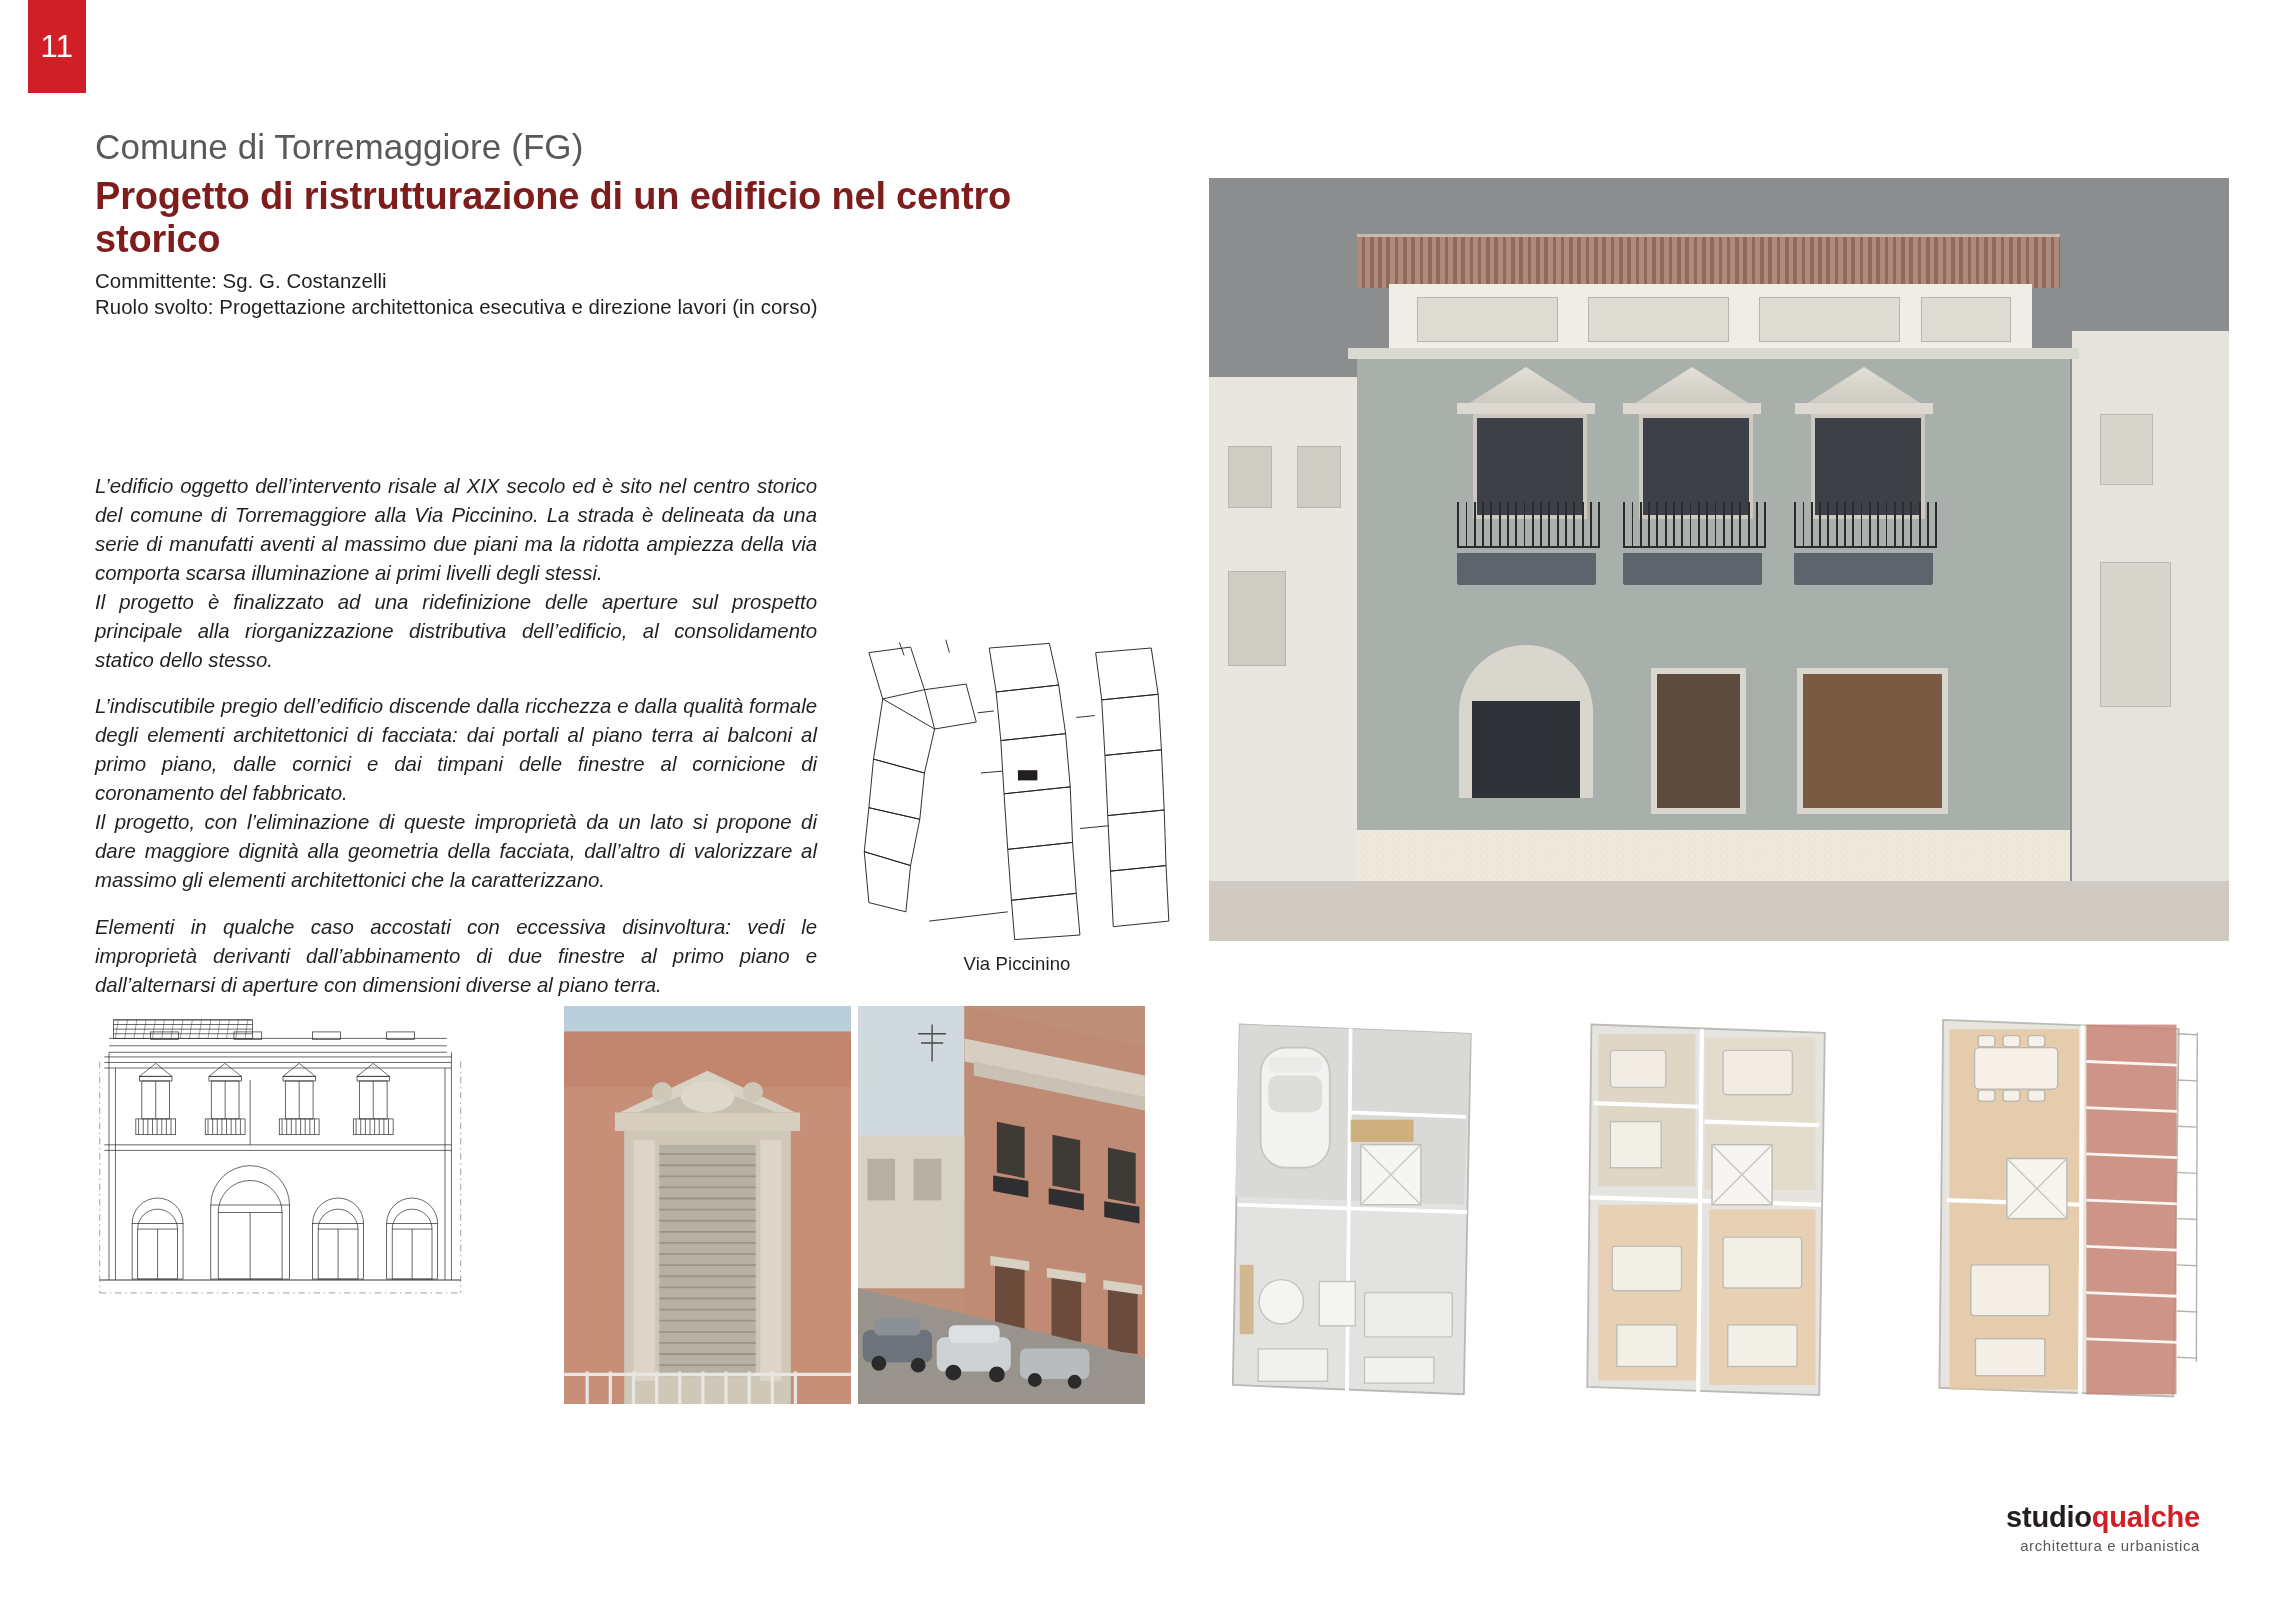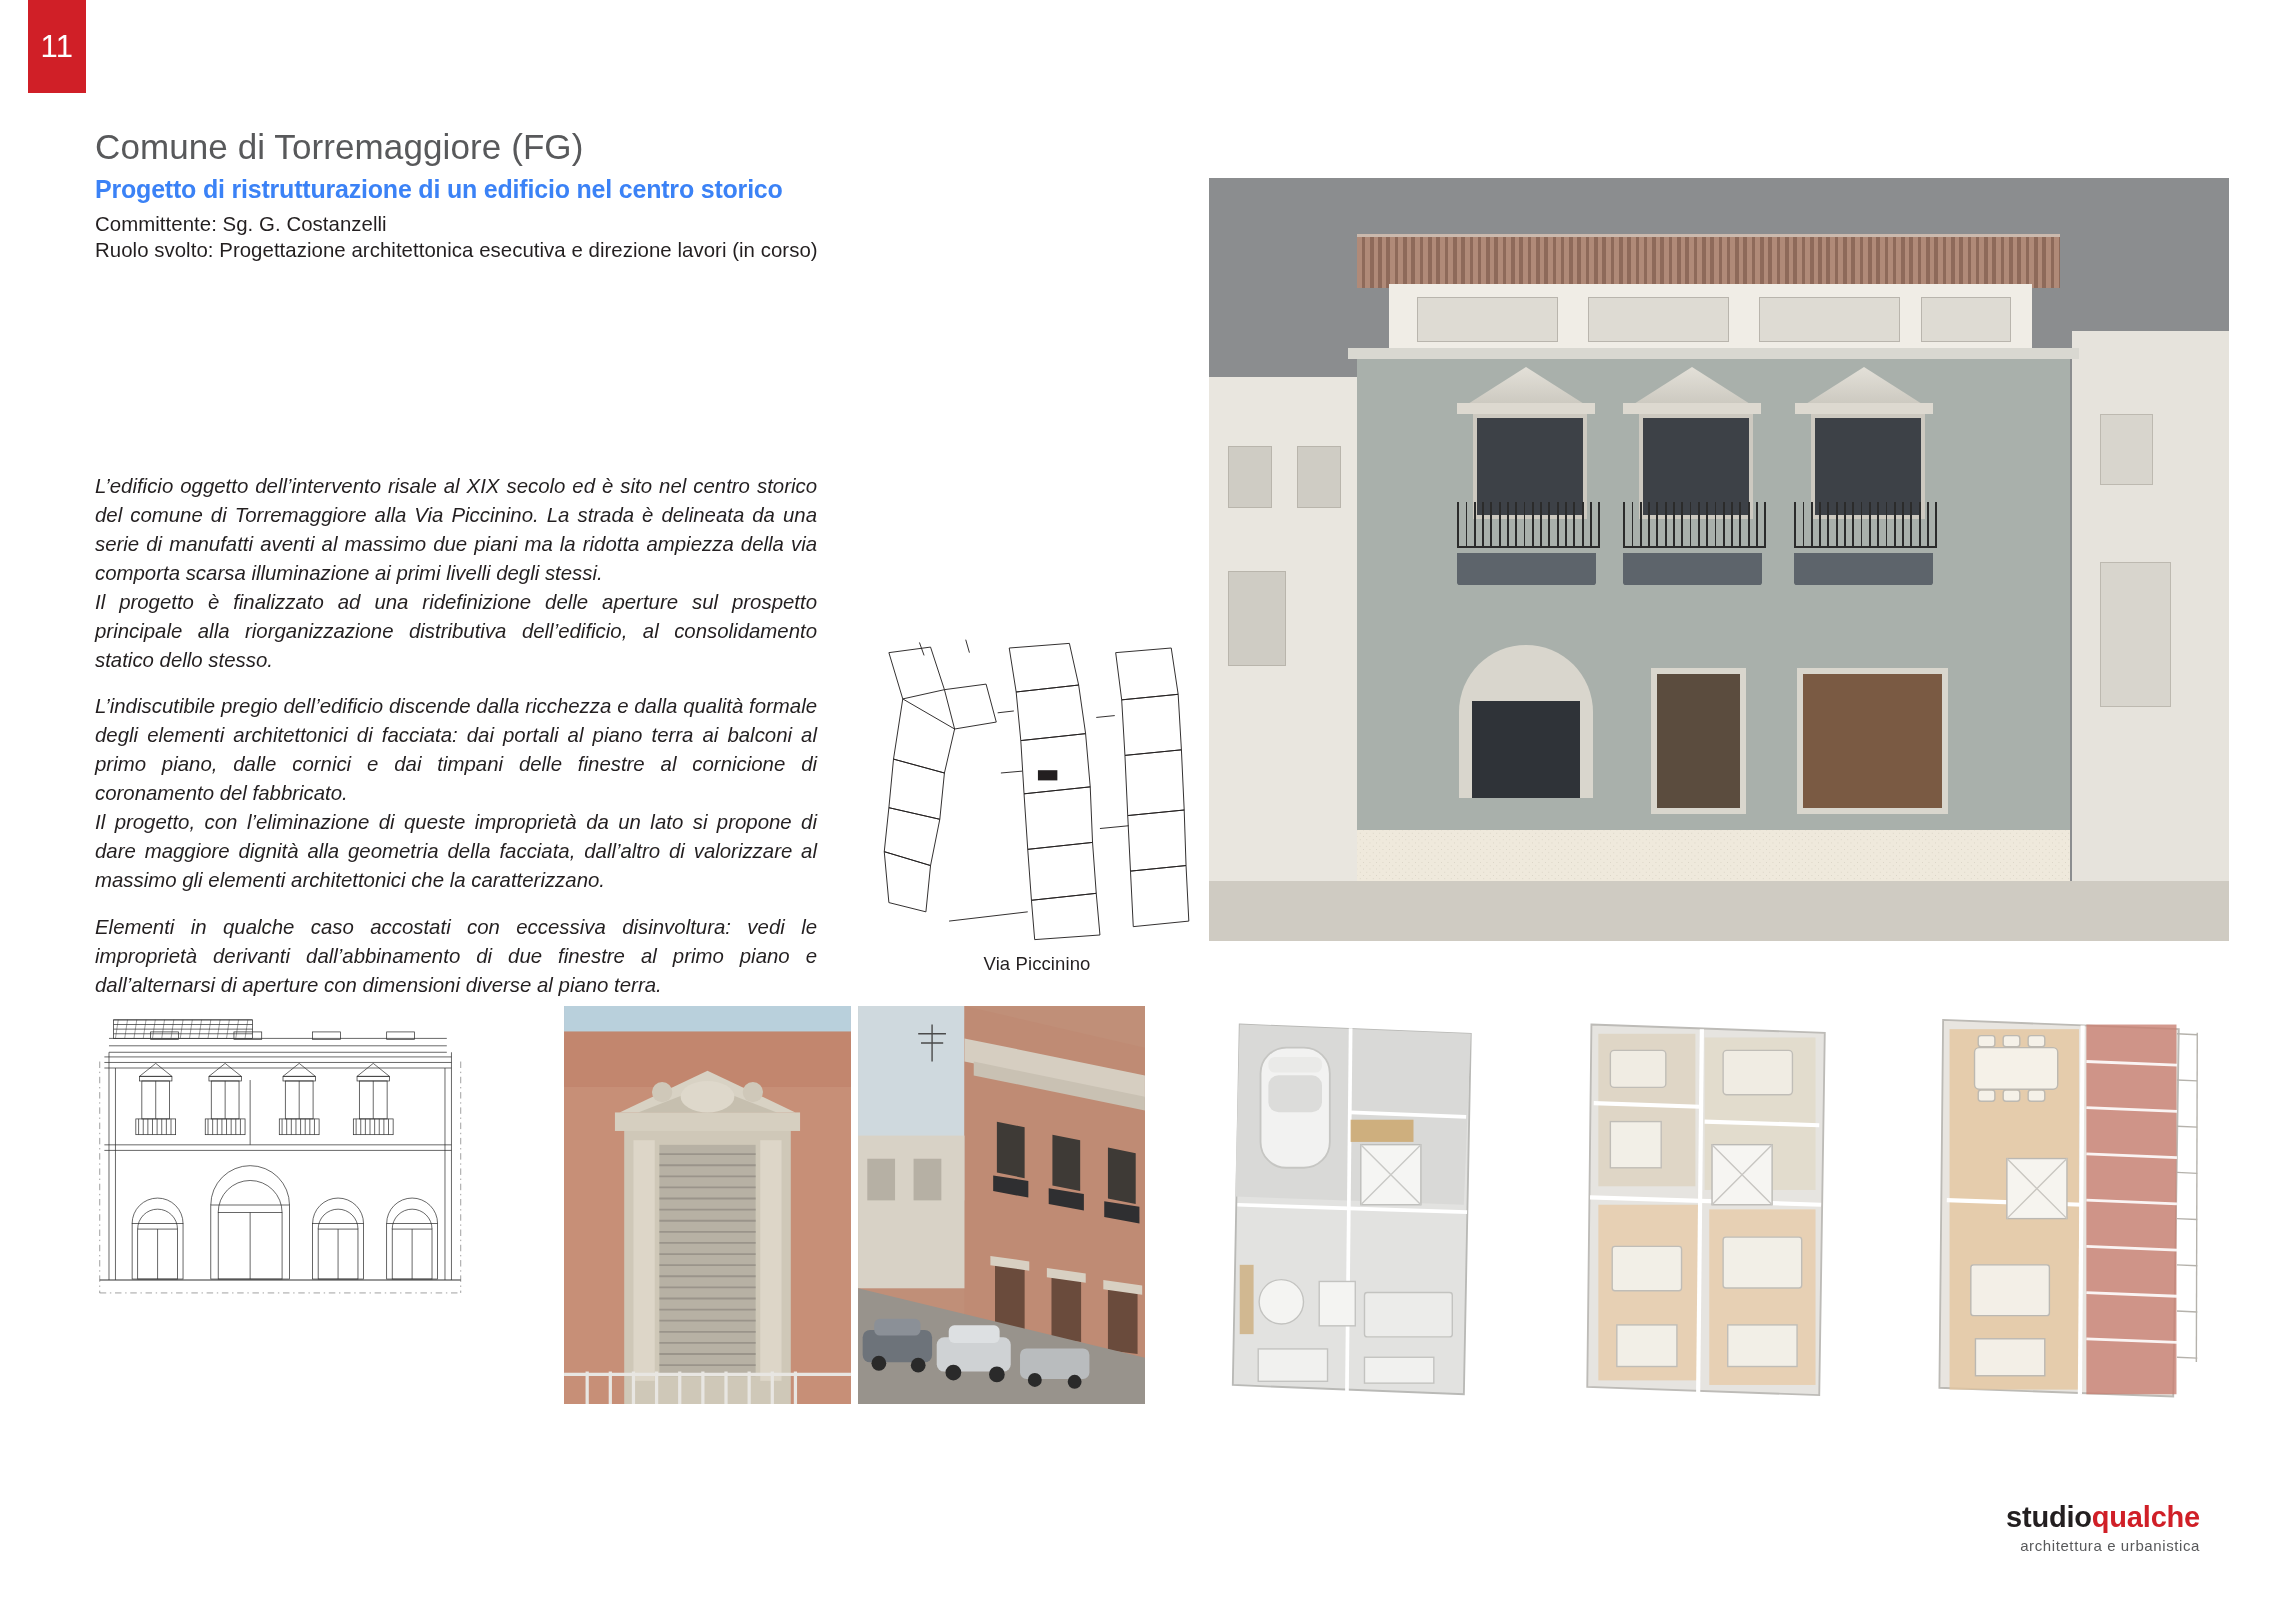--- a/index.html
+++ b/index.html
@@ -16,33 +16,33 @@
   .page-tab{
     position:absolute;left:28px;top:0;width:58px;height:93px;
     background:#d01f27;color:#ffffff;
     display:flex;align-items:center;justify-content:center;
     font-size:31px;font-weight:400;letter-spacing:0.5px;
   }
 
   
   .header{position:absolute;left:95px;top:127px;width:1018px;}
   .comune{font-size:35px;color:#58595b;letter-spacing:0.1px;margin-bottom:8.3px;}
-  .project-title{font-size:25px;font-weight:700;color:#3b82f6;letter-spacing:-0.2px;margin-bottom:6.5px;}
+  .project-title{font-size:38px;font-weight:700;color:#7f1d1d;letter-spacing:-0.2px;margin-bottom:6.5px;}
   .meta-line{font-size:20.4px;color:#231f20;line-height:1.30;letter-spacing:0.05px;}
 
   
   .body-text{
     position:absolute;left:95px;top:472px;width:722px;
     font-size:20.4px;line-height:1.42;text-align:justify;color:#231f20;
   }
   .body-text p{margin:0 0 17.6px 0;font-style:italic;}
   .body-text p.tight{margin-bottom:0;}
 
   
-  .map-wrap{position:absolute;left:875px;top:634px;width:324px;}
+  .map-wrap{position:absolute;left:855px;top:634px;width:324px;}
   .map-box{width:324px;height:315px;background:#ffffff;position:relative;overflow:hidden;}
   .map-caption{font-size:18.5px;color:#231f20;text-align:center;margin-top:3.7px;letter-spacing:0.1px;}
 
   
   .render-main{
     position:absolute;left:1209px;top:178px;width:1020px;height:763px;
     background:#8c8e90;overflow:hidden;
   }
   
   .r-sky{position:absolute;inset:0;background:#8b8d8f;}

